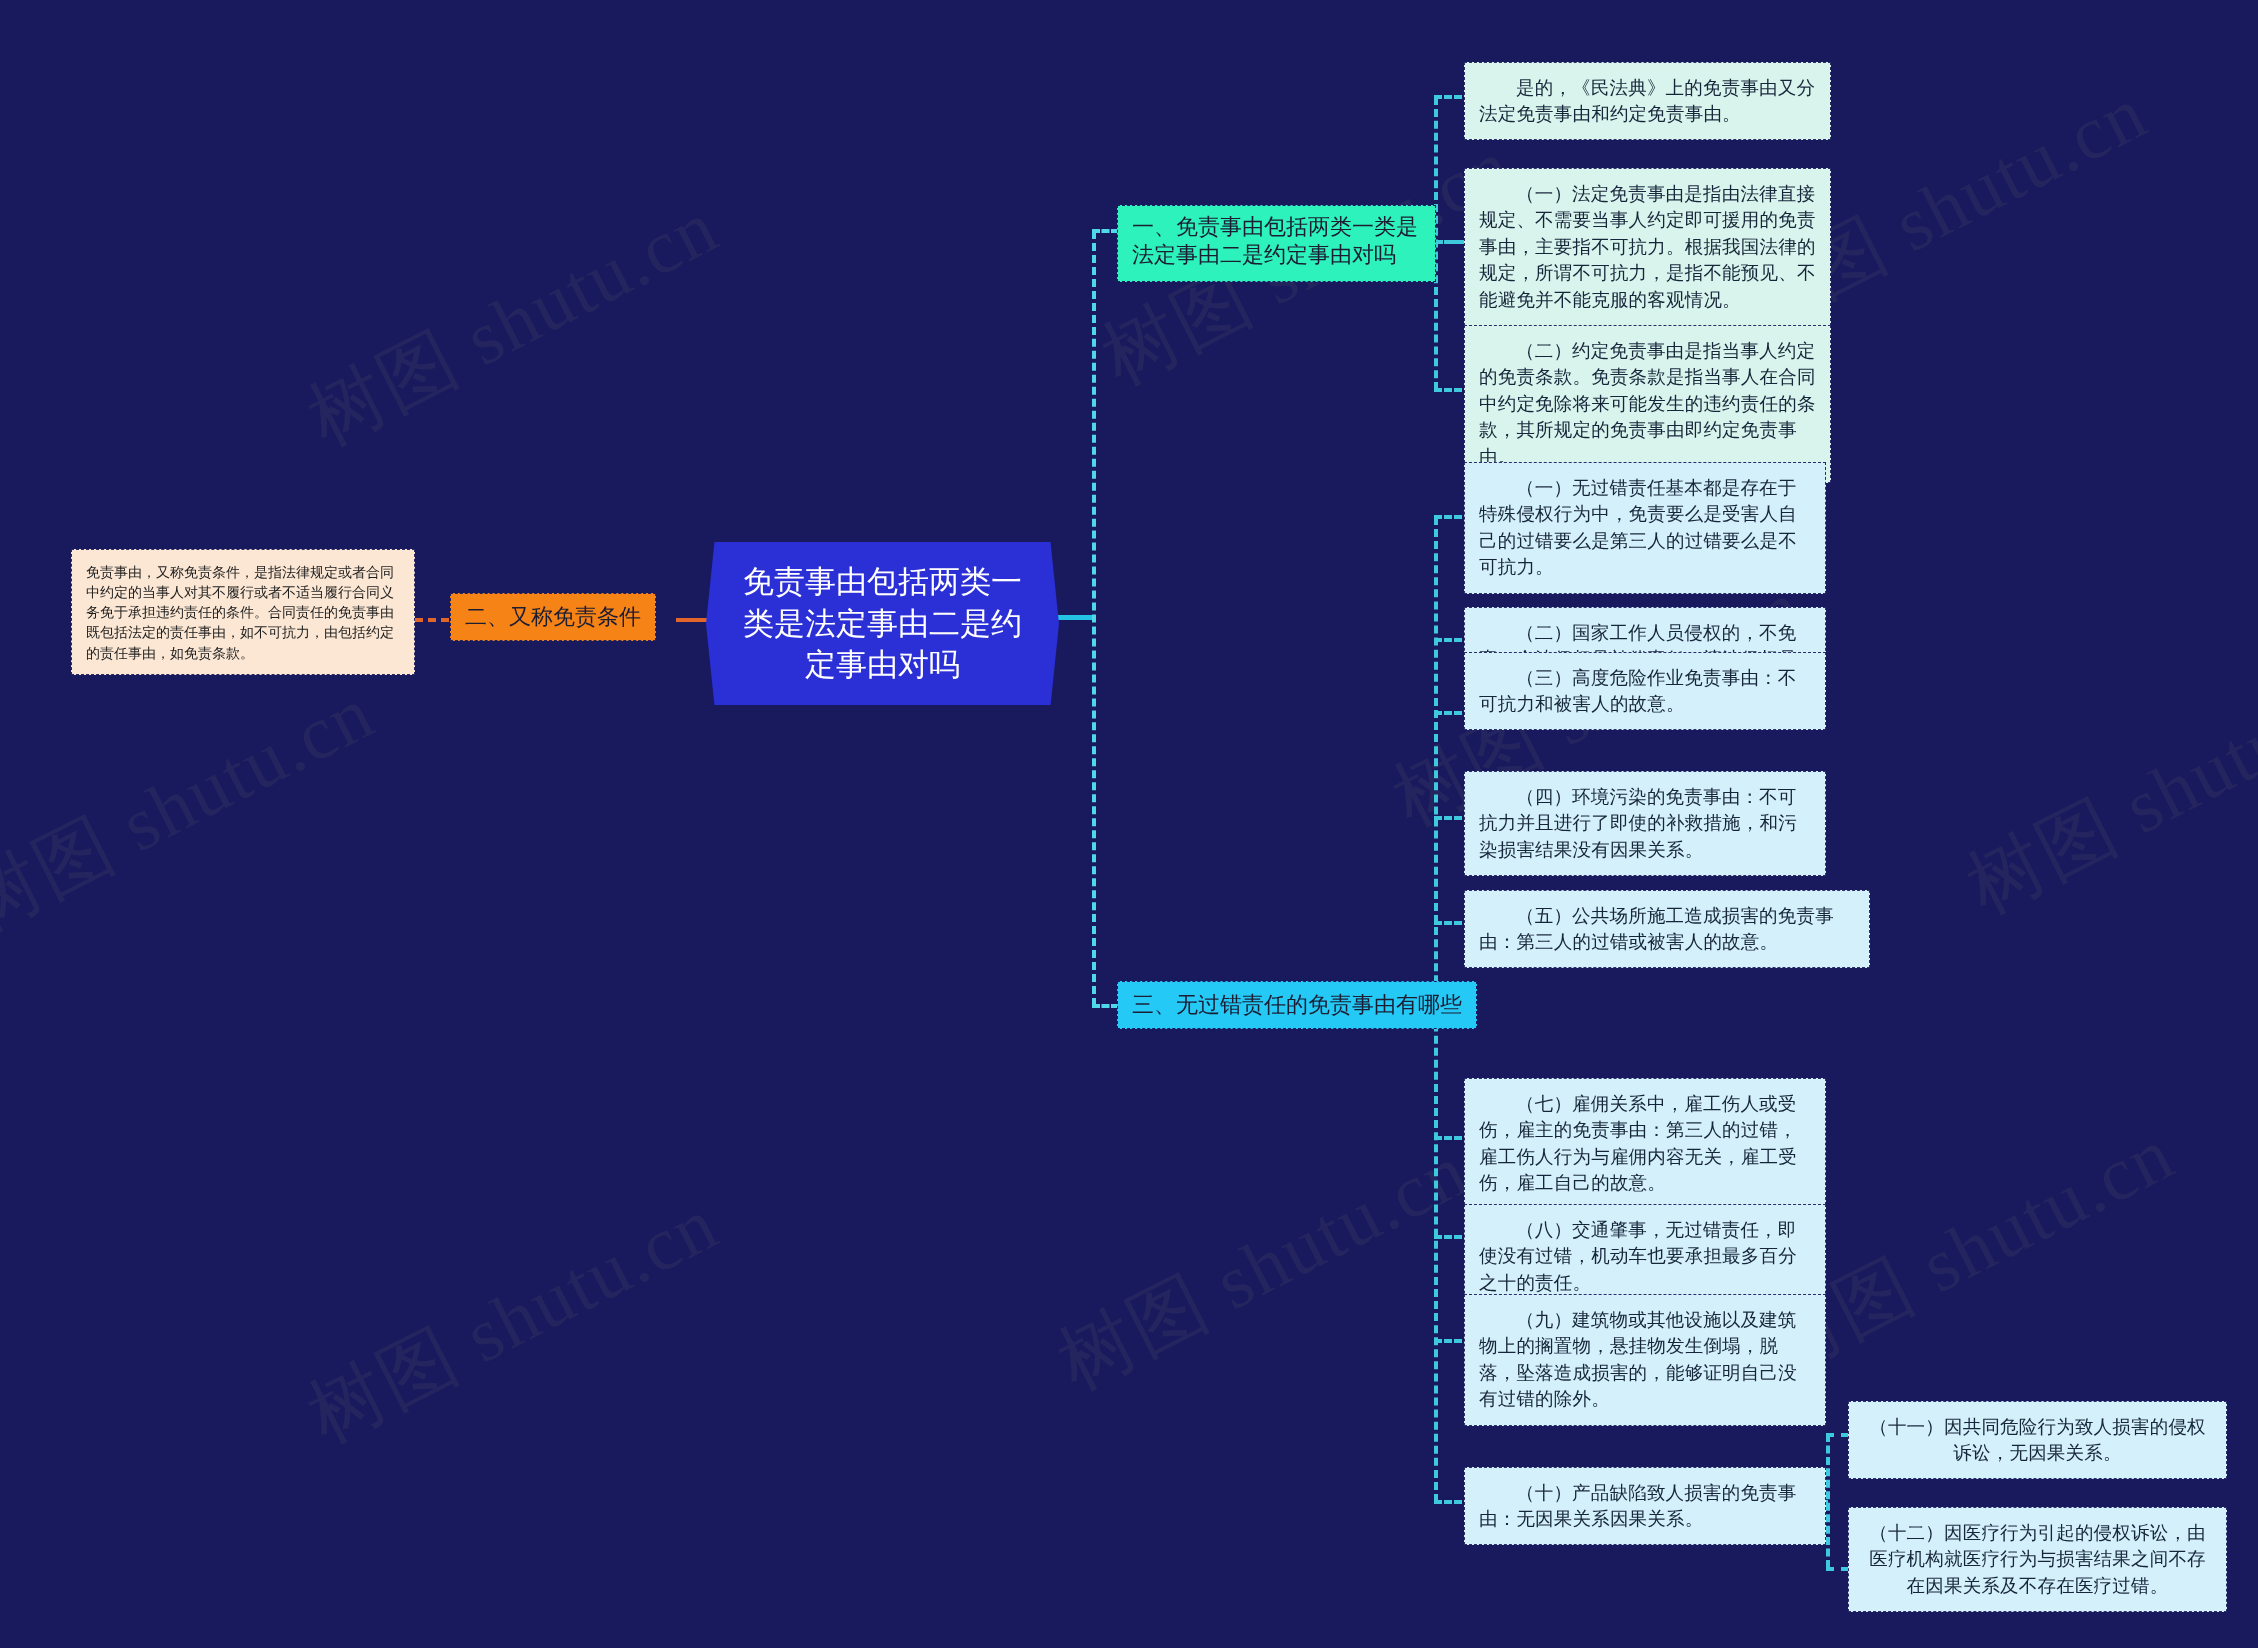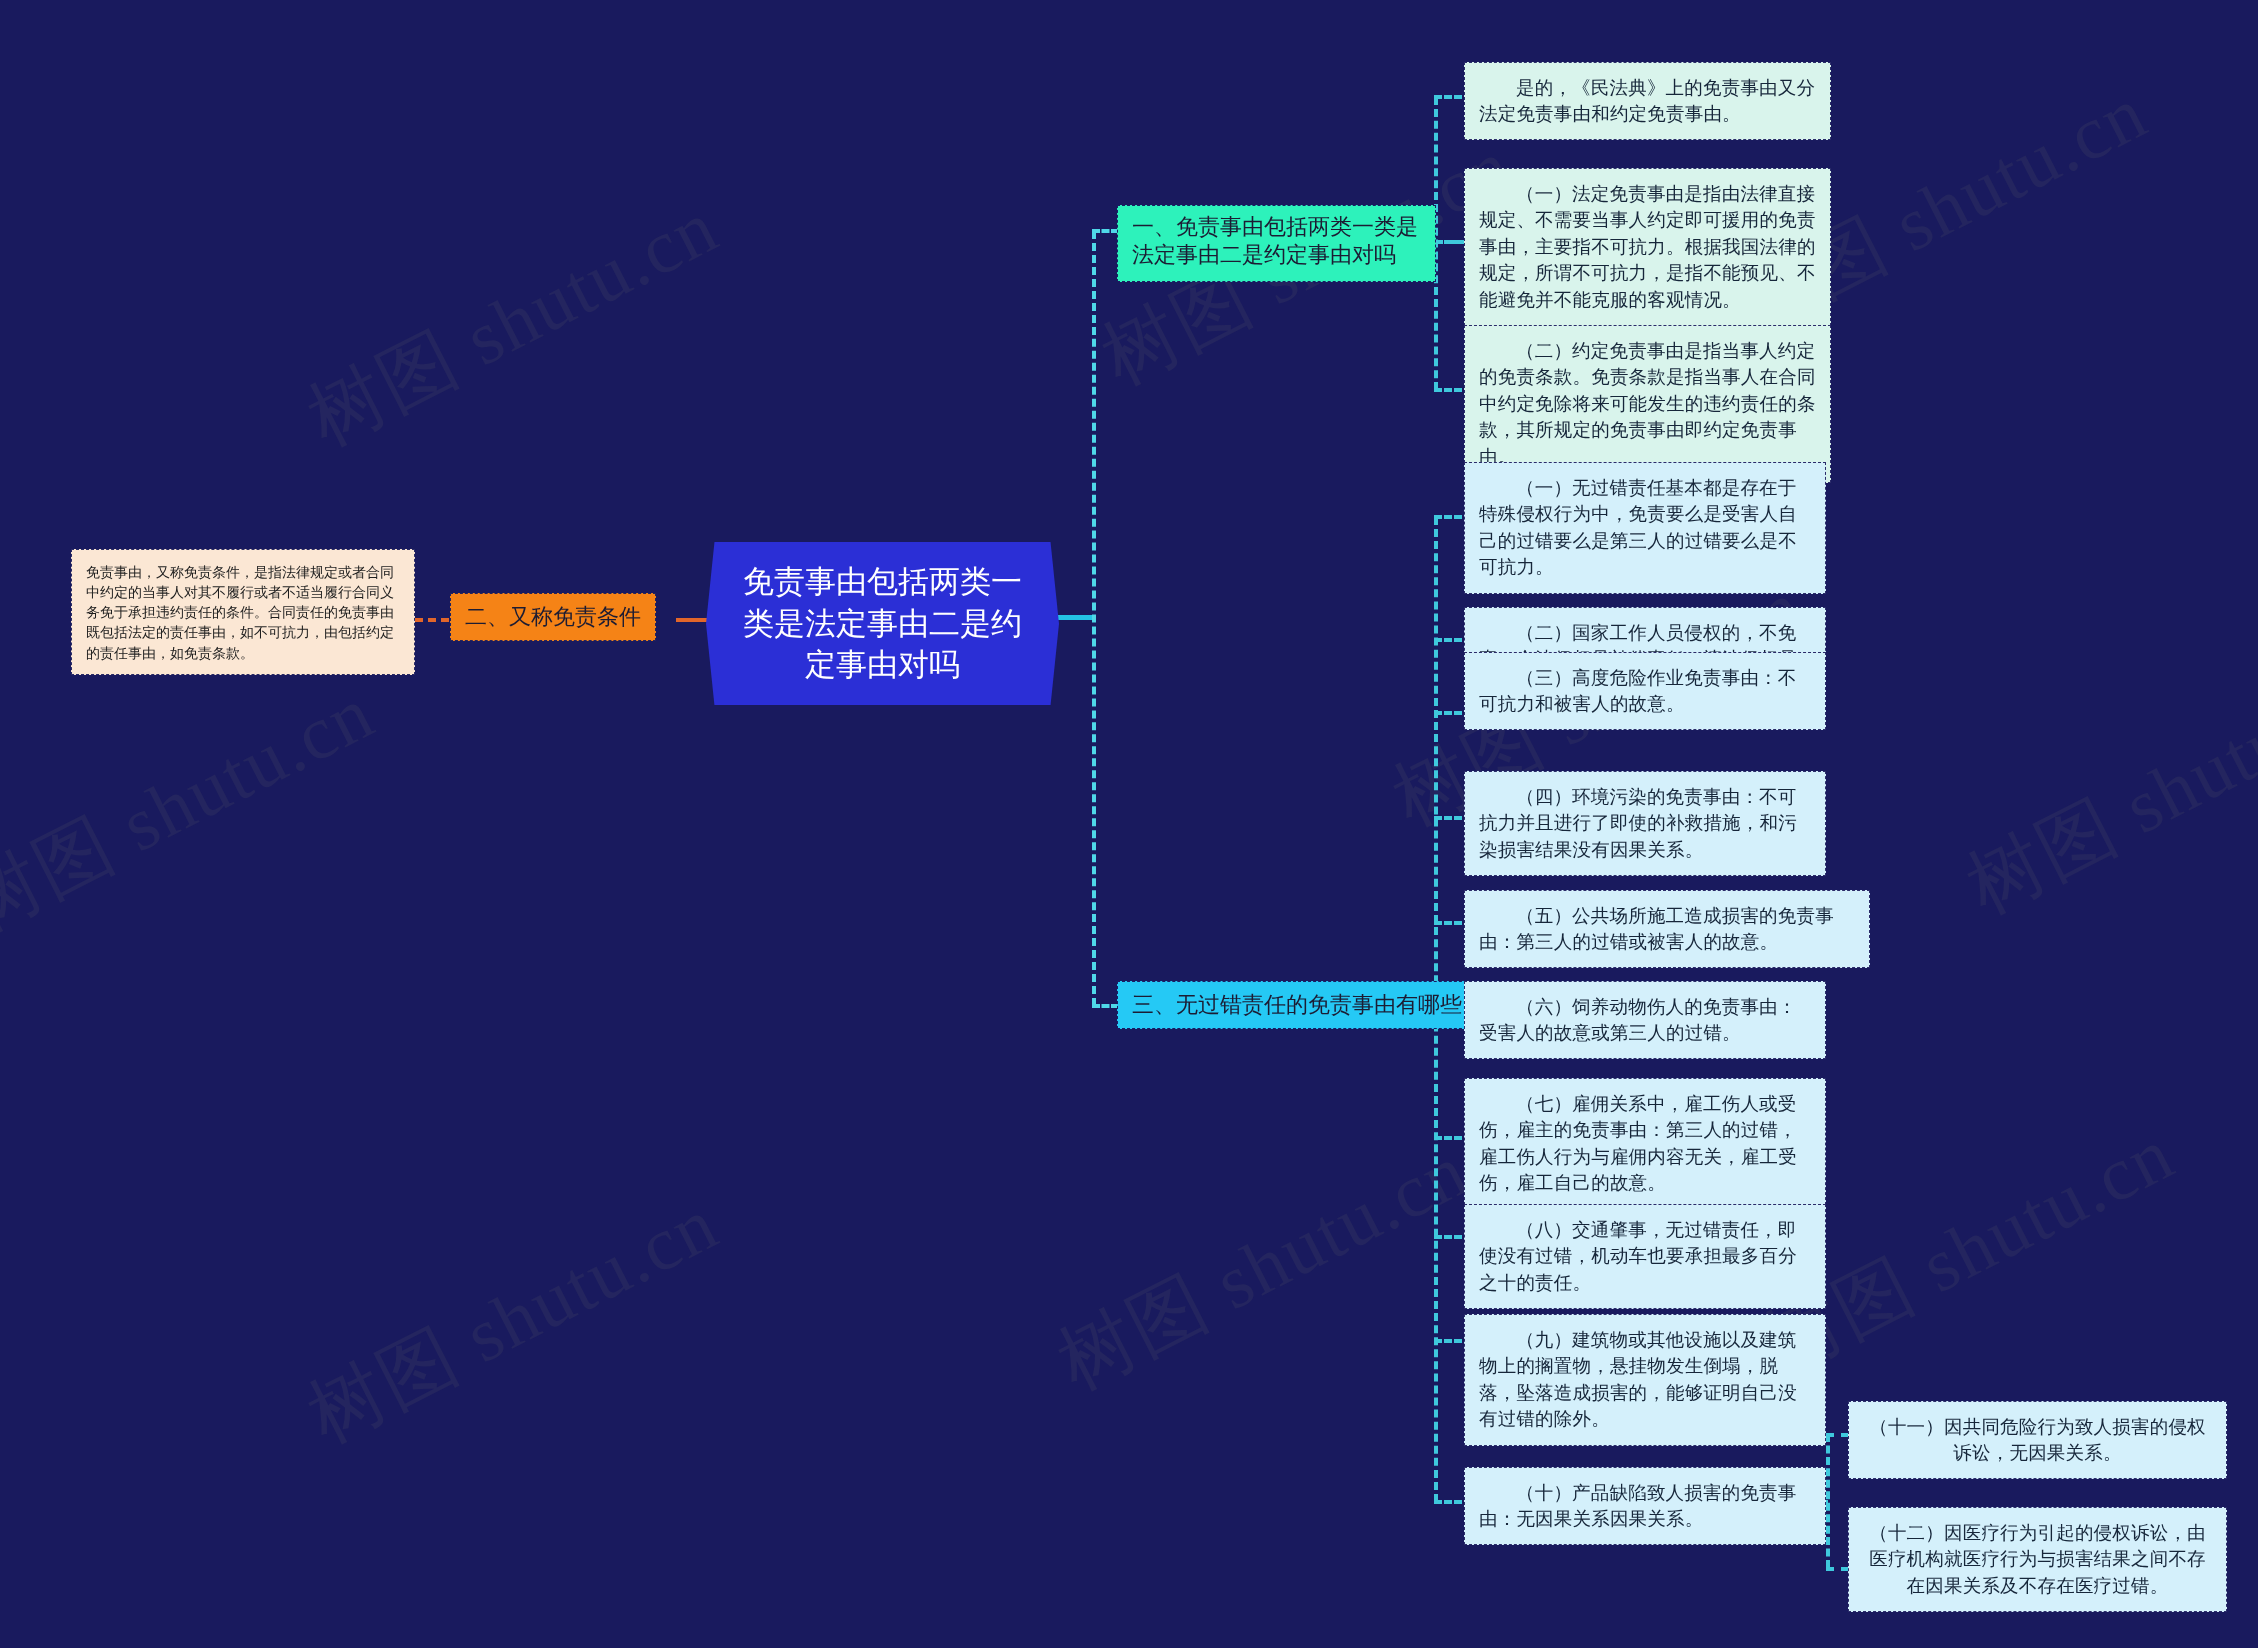--- a/index.html
+++ b/index.html
@@ -165,24 +165,23 @@
     <div class="node leaf mint" style="left:1464px; top:62px;  width:367px;">是的，《民法典》上的免责事由又分法定免责事由和约定免责事由。</div>
     <div class="node leaf mint" style="left:1464px; top:325px; width:367px;">（二）约定免责事由是指当事人约定的免责条款。免责条款是指当事人在合同中约定免除将来可能发生的违约责任的条款，其所规定的免责事由即约定免责事由。</div>
 
     <div class="node cat cyan" style="left:1117px; top:981px;">三、无过错责任的免责事由有哪些</div>
 
     <div class="node leaf blue" style="left:1464px; top:462px;  width:362px;">（一）无过错责任基本都是存在于特殊侵权行为中，免责要么是受害人自己的过错要么是第三人的过错要么是不可抗力。</div>
     <div class="node leaf blue" style="left:1464px; top:607px;  width:362px;">（二）国家工作人员侵权的，不免责，合法侵权是补偿责任，违法侵权是赔偿责任。</div>
     <div class="node leaf blue" style="left:1464px; top:652px;  width:362px;">（三）高度危险作业免责事由：不可抗力和被害人的故意。</div>
     <div class="node leaf blue" style="left:1464px; top:771px;  width:362px;">（四）环境污染的免责事由：不可抗力并且进行了即使的补救措施，和污染损害结果没有因果关系。</div>
     <div class="node leaf blue" style="left:1464px; top:890px; width:406px;">（五）公共场所施工造成损害的免责事由：第三人的过错或被害人的故意。</div>
-    <div class="node leaf blue" style="left:1464px; top:981px; width:362px;">（六）饲养动物伤人的免责事由：受害人的故意或第三人的过错。</div>
     <div class="node leaf blue" style="left:1464px; top:1078px; width:362px;">（七）雇佣关系中，雇工伤人或受伤，雇主的免责事由：第三人的过错，雇工伤人行为与雇佣内容无关，雇工受伤，雇工自己的故意。</div>
     <div class="node leaf blue" style="left:1464px; top:1204px; width:362px;">（八）交通肇事，无过错责任，即使没有过错，机动车也要承担最多百分之十的责任。</div>
-    <div class="node leaf blue" style="left:1464px; top:1294px; width:362px;margin-top:20px;">（九）建筑物或其他设施以及建筑物上的搁置物，悬挂物发生倒塌，脱落，坠落造成损害的，能够证明自己没有过错的除外。</div>
+    <div class="node leaf blue" style="left:1464px; top:1294px; width:362px;">（九）建筑物或其他设施以及建筑物上的搁置物，悬挂物发生倒塌，脱落，坠落造成损害的，能够证明自己没有过错的除外。</div>
     <div class="node leaf blue" style="left:1464px; top:1467px; width:362px;">（十）产品缺陷致人损害的免责事由：无因果关系因果关系。</div>
 
     <div class="node leaf blue noind" style="left:1848px; top:1401px; width:379px;">（十一）因共同危险行为致人损害的侵权诉讼，无因果关系。</div>
     <div class="node leaf blue noind" style="left:1848px; top:1507px; width:379px;">（十二）因医疗行为引起的侵权诉讼，由医疗机构就医疗行为与损害结果之间不存在因果关系及不存在医疗过错。</div>
   </div>
 
 </div>
 
 
 </body></html>

